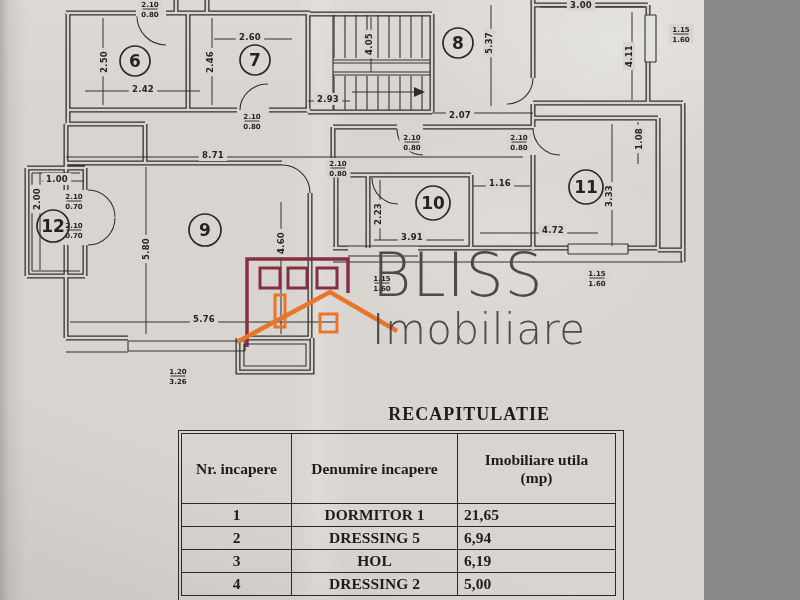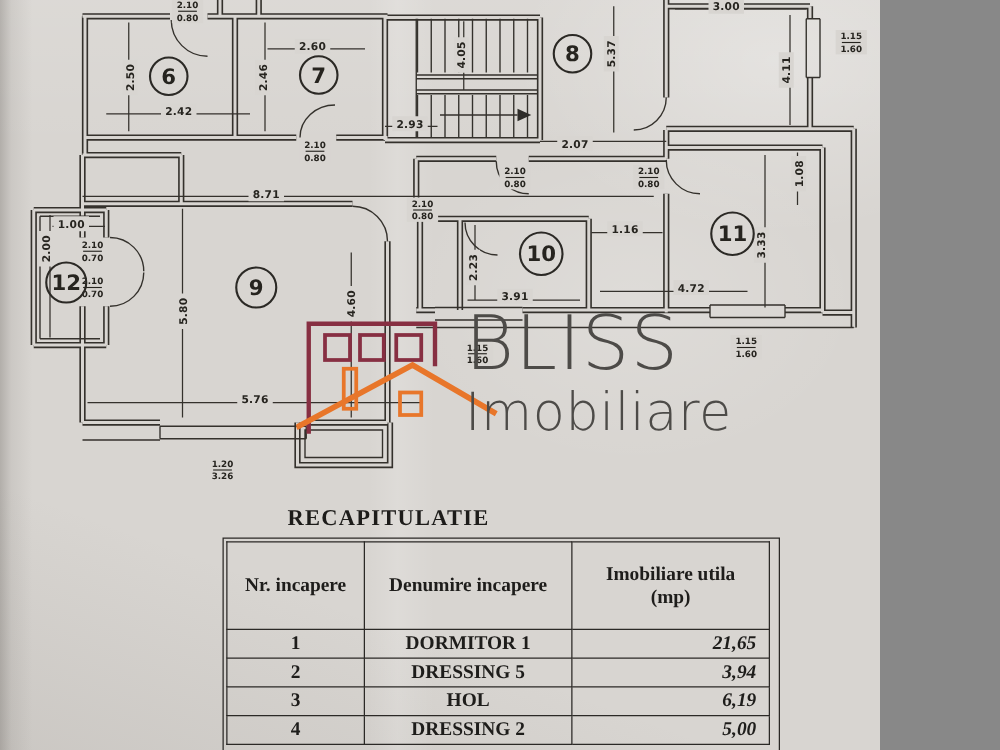--- a/index.html
+++ b/index.html
@@ -24,40 +24,40 @@
   .dlabel{font-family:"DejaVu Sans",sans-serif;font-size:8.5px;font-weight:700;fill:#26241f;letter-spacing:.2px;}
   .flabel{font-family:"DejaVu Sans",sans-serif;font-size:7px;font-weight:700;fill:#26241f;}
   .rnum{font-family:"DejaVu Sans",sans-serif;font-size:17px;font-weight:600;fill:#26241f;}
   .rcirc{stroke:#2b2925;stroke-width:1.7;fill:none;}
   .logo{position:absolute;left:237px;top:246px;width:340px;height:110px;}
   .house{position:absolute;left:0;top:4px;}
   .logo-text{position:absolute;left:135px;top:2px;color:var(--logotext,#4d4b48);}
   .logo-name{font-size:60px;font-weight:300;line-height:.92;letter-spacing:1px;}
   .logo-sub{font-size:42px;font-weight:300;letter-spacing:.5px;margin-top:2px;}
   .recap-title{
-    position:absolute;left:230px;top:404px;width:320px;text-align:left;
+    position:absolute;left:230px;top:404px;width:320px;text-align:right;
     font-family:"Liberation Serif",serif;font-weight:bold;font-size:18px;
     letter-spacing:1px;color:#1d1c1a;
   }
   .recap-outer{
     position:absolute;left:178px;top:430px;width:440px;height:170px;
     border:1.6px solid #2b2926;padding:2px;overflow:hidden;background:transparent;
   }
   .recap-outer table{border-collapse:collapse;border:1.6px solid #2b2926;width:434px;table-layout:fixed;padding-left:47px;}
   .recap-outer th,.recap-outer td{
     border:1.4px solid #2b2926;font-family:"Liberation Serif",serif;color:#1e1d1b;
     padding:0 6px;overflow:hidden;white-space:nowrap;
   }
   .recap-outer thead tr{height:70px;}
   .recap-outer th{font-size:15.5px;font-weight:bold;text-align:center;}
   .recap-outer tbody tr{height:23px;}
   .recap-outer td{font-size:15.5px;font-weight:600;}
   td.c-nr{text-align:center;}
   td.c-name{text-align:center;}
-  td.c-area{text-align:right;padding-right:10px;font-style:italic;}
+  td.c-area{padding-right:10px;}
   col.w1{width:110px;} col.w2{width:166px;} col.w3{width:158px;}
 </style>
 </head>
 <body>
 
 <div class="paper">
 
   <svg id="plan" width="800" height="400" viewBox="0 0 800 400">
 
     <path class="wallO" d="
@@ -369,21 +369,21 @@
       </thead>
       <tbody id="recap-body">
           <tr>
             <td class="c-nr">1</td>
             <td class="c-name">DORMITOR 1</td>
             <td class="c-area">21,65</td>
           </tr>
           <tr>
             <td class="c-nr">2</td>
             <td class="c-name">DRESSING 5</td>
-            <td class="c-area">3,94</td>
+            <td class="c-area">6,94</td>
           </tr>
           <tr>
             <td class="c-nr">3</td>
             <td class="c-name">HOL</td>
             <td class="c-area">6,19</td>
           </tr>
           <tr>
             <td class="c-nr">4</td>
             <td class="c-name">DRESSING 2</td>
             <td class="c-area">5,00</td>

